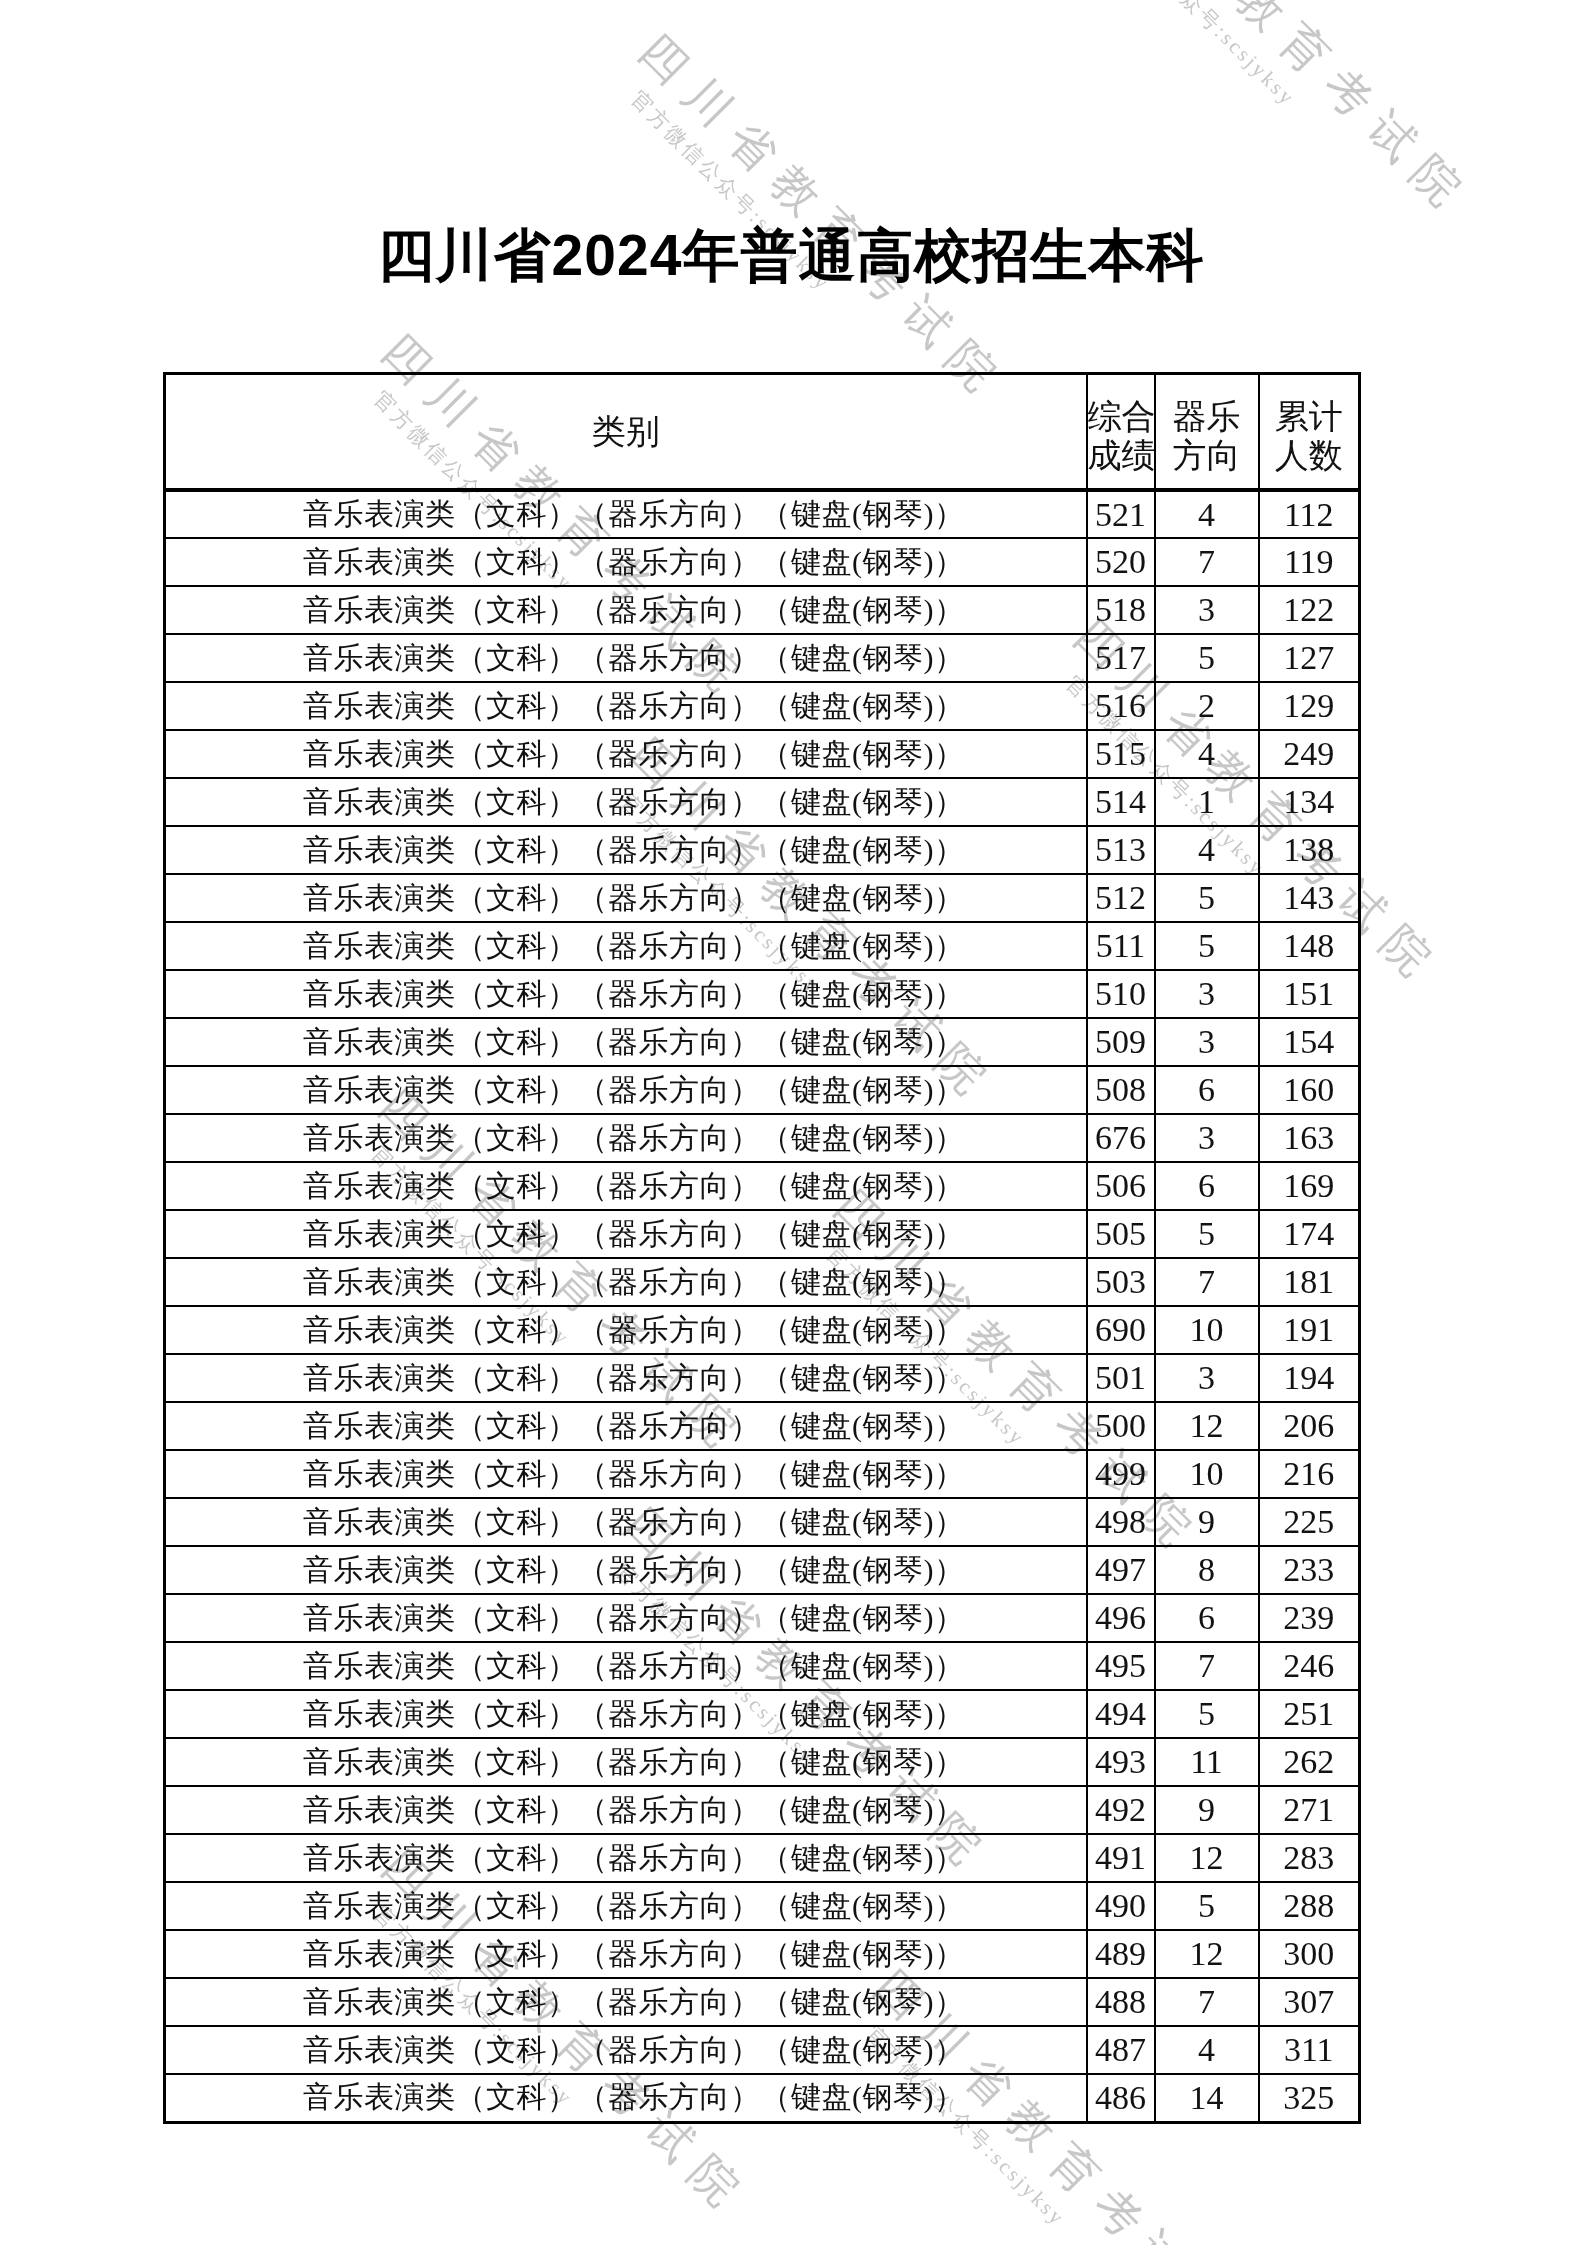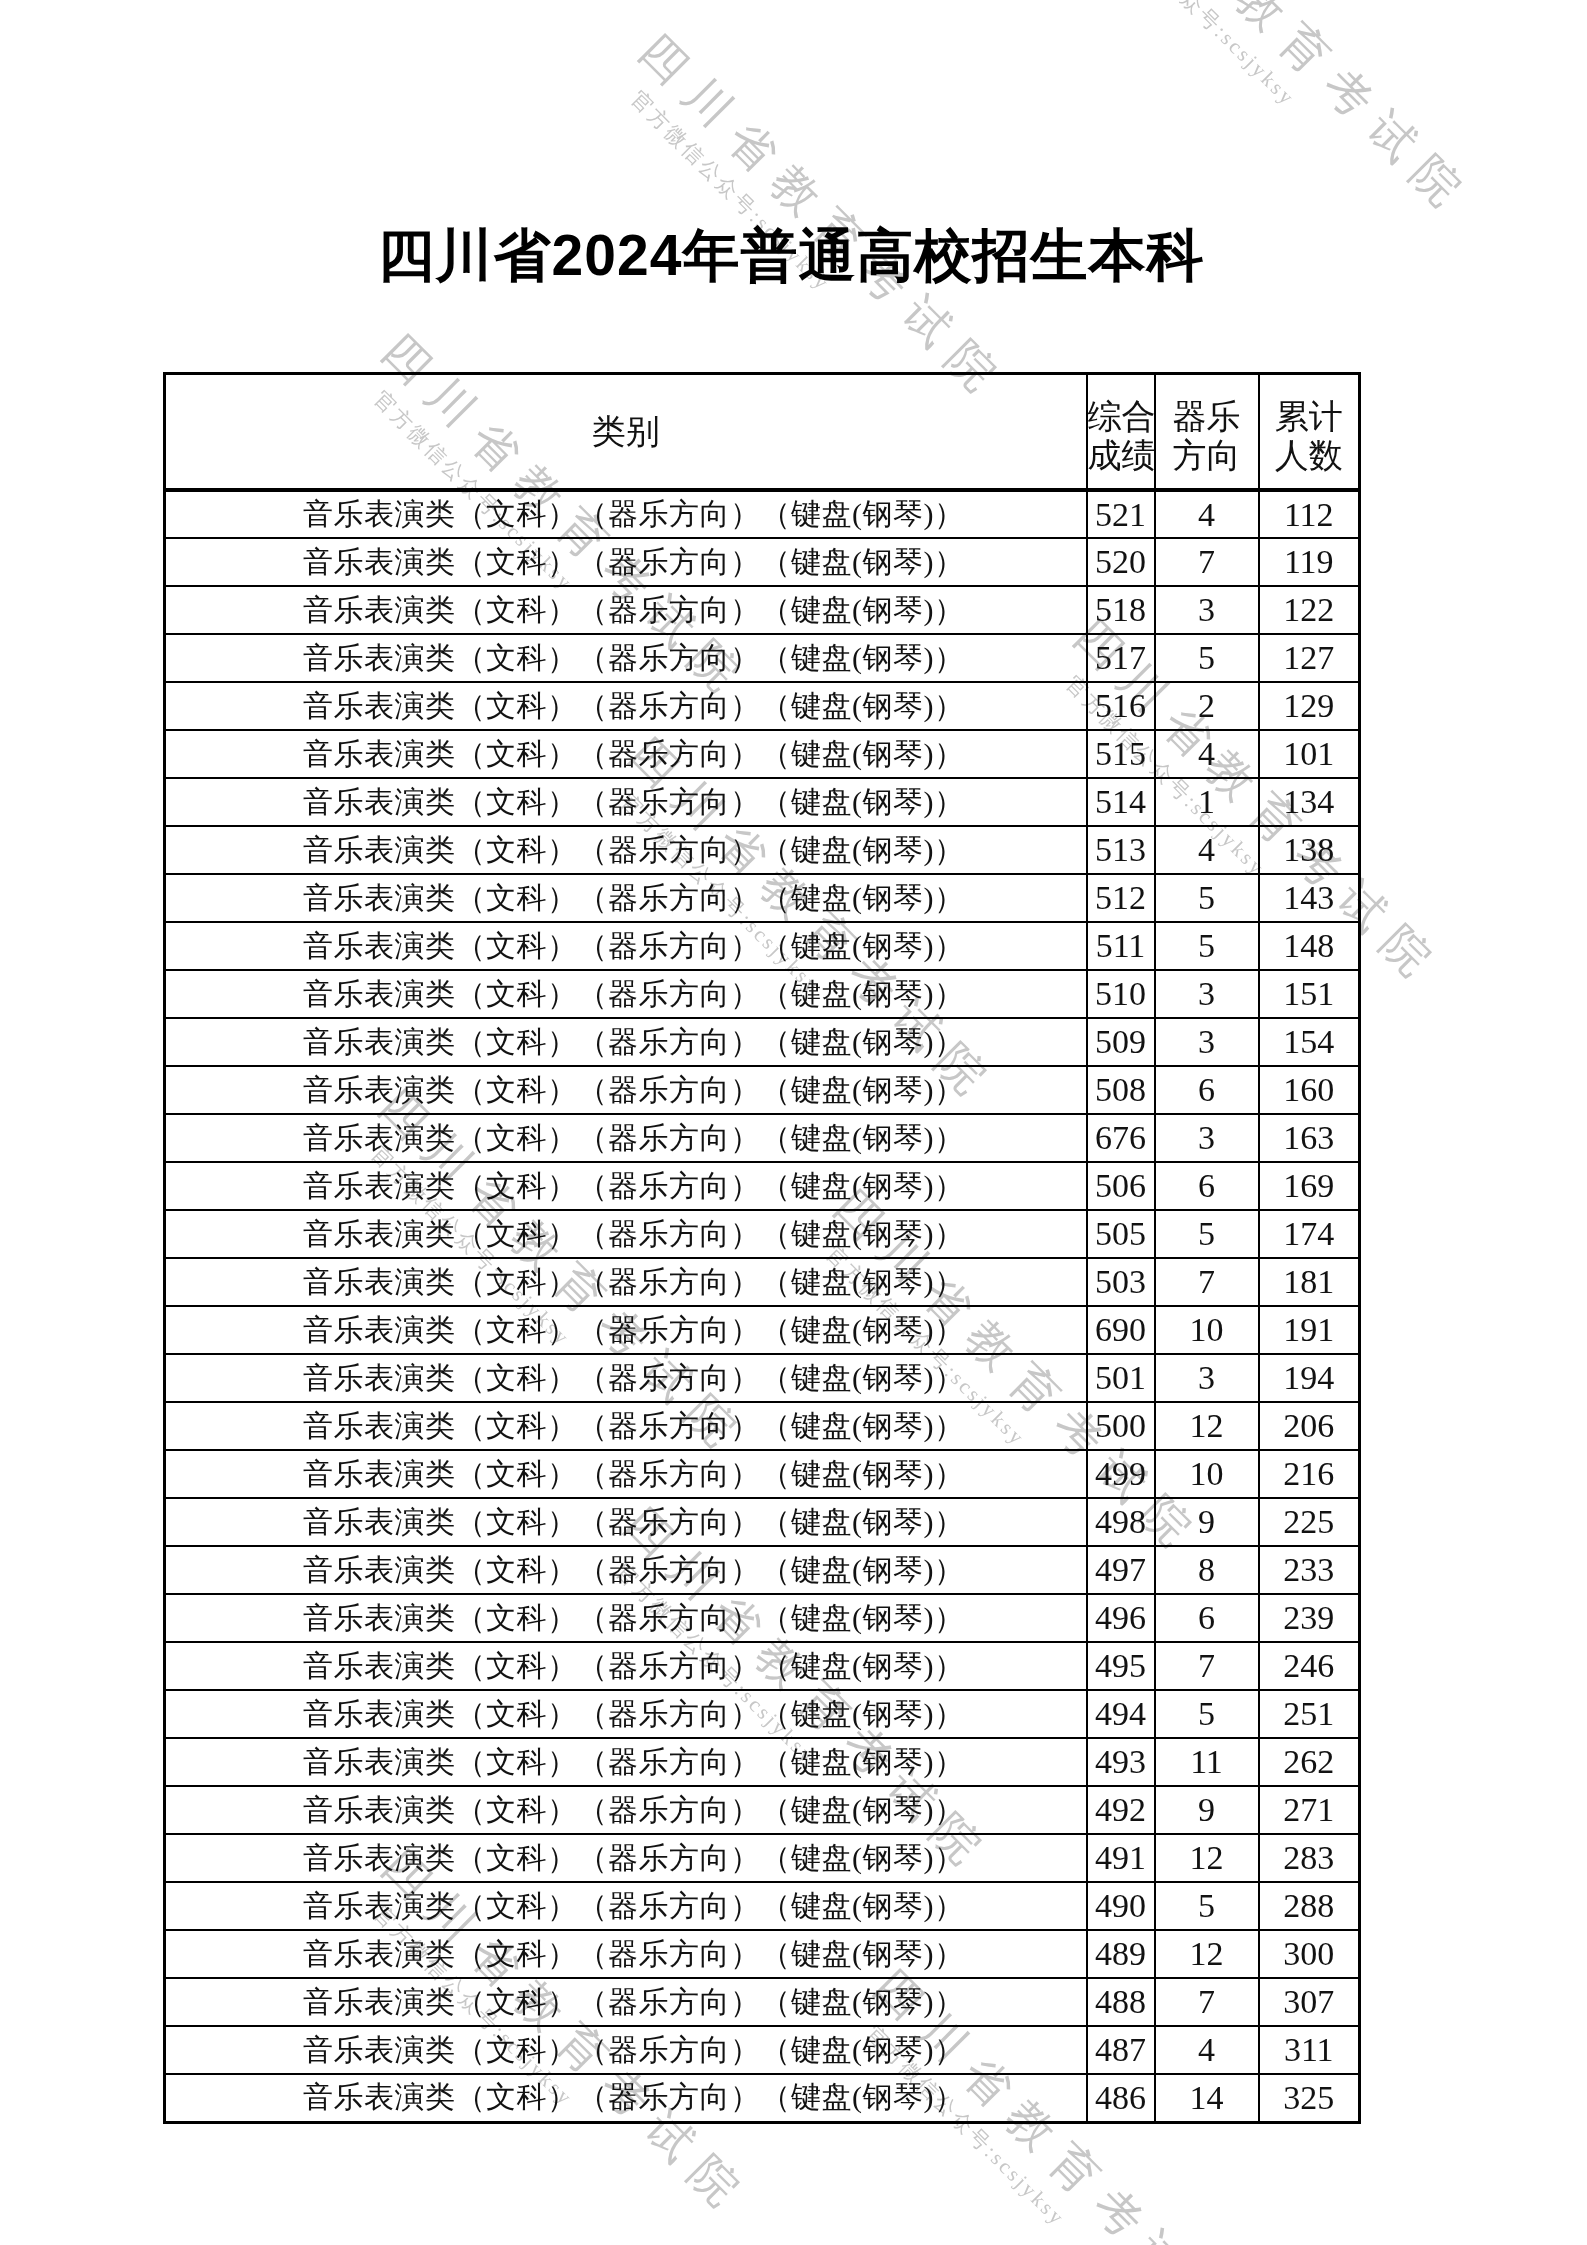--- a/index.html
+++ b/index.html
@@ -212,21 +212,21 @@
           <tr>
             <td class="cat">音乐表演类（文科）（器乐方向）（键盘(钢琴)）</td>
             <td class="num">516</td>
             <td class="num">2</td>
             <td class="num">129</td>
           </tr>
           <tr>
             <td class="cat">音乐表演类（文科）（器乐方向）（键盘(钢琴)）</td>
             <td class="num">515</td>
             <td class="num">4</td>
-            <td class="num">101</td>
+            <td class="num">249</td>
           </tr>
           <tr>
             <td class="cat">音乐表演类（文科）（器乐方向）（键盘(钢琴)）</td>
             <td class="num">514</td>
             <td class="num">1</td>
             <td class="num">134</td>
           </tr>
           <tr>
             <td class="cat">音乐表演类（文科）（器乐方向）（键盘(钢琴)）</td>
             <td class="num">513</td>

